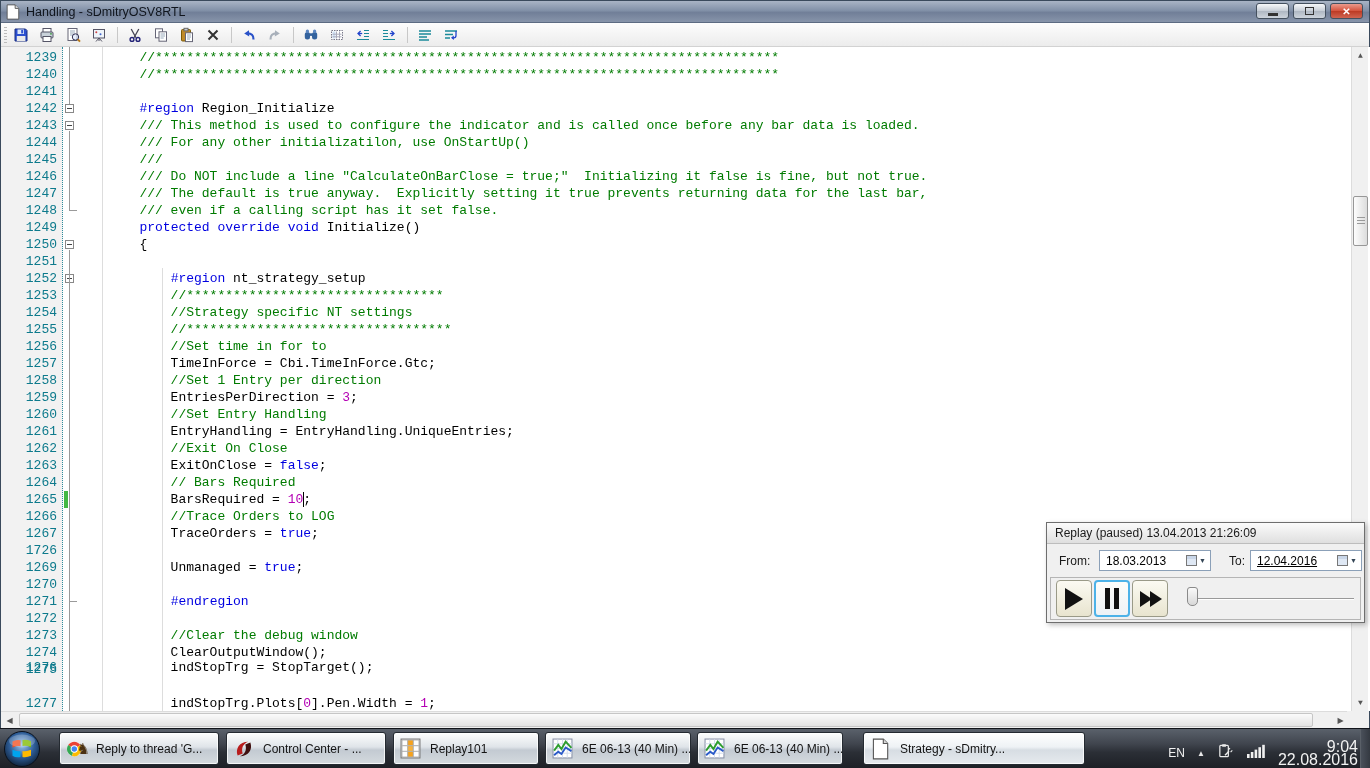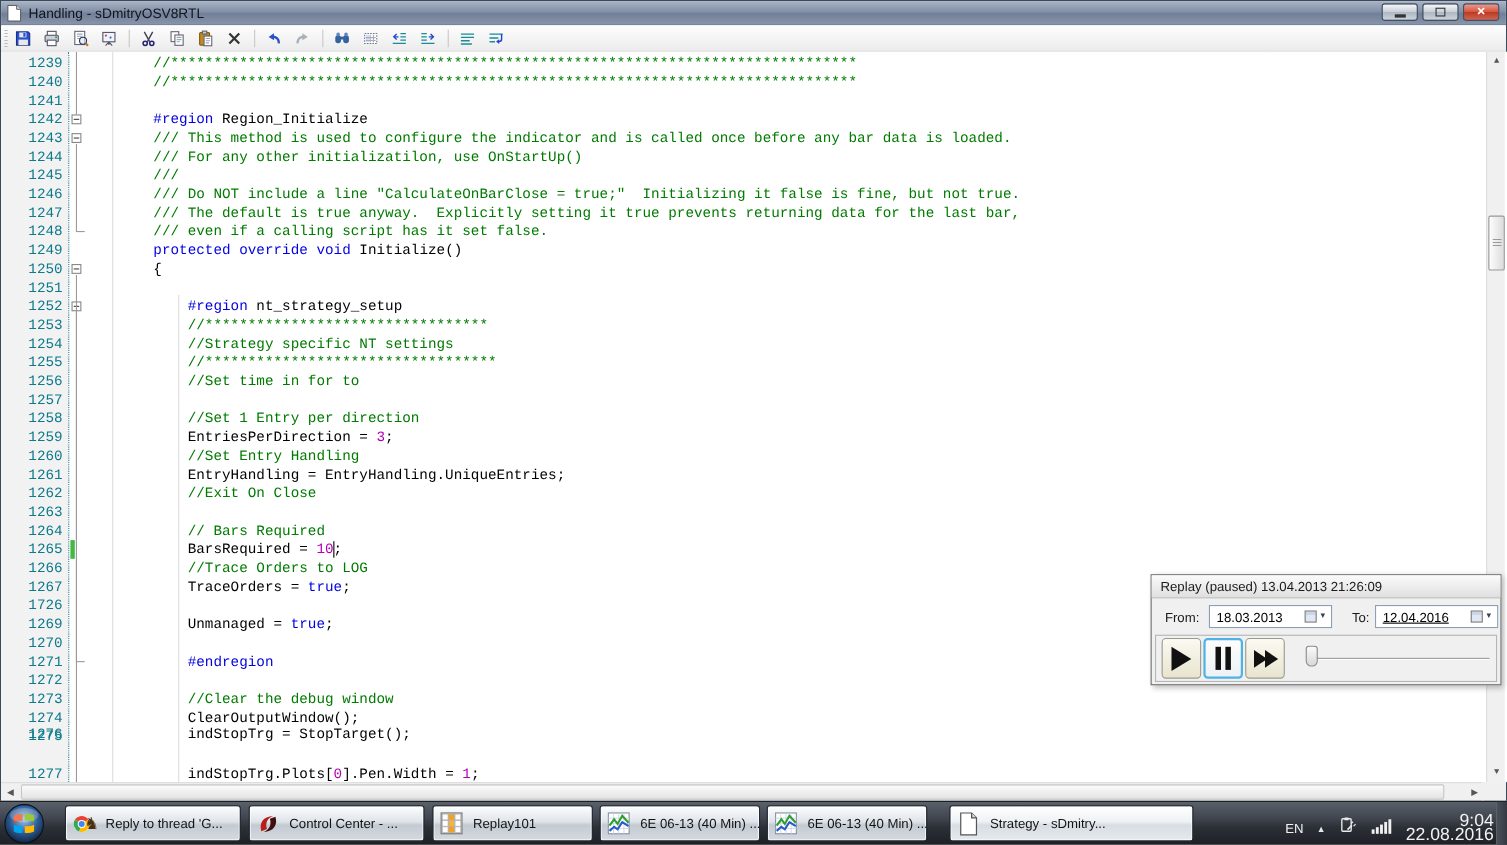--- a/index.html
+++ b/index.html
@@ -319,20 +319,21 @@
         <div class="ed-row" style="top: 274px;">
           <span class="ln">1255</span>
           <span class="code"><span class="seg-c">            //**********************************</span></span>
         </div>
         <div class="ed-row" style="top: 291px;">
           <span class="ln">1256</span>
           <span class="code"><span class="seg-c">            //Set time in for to</span></span>
         </div>
         <div class="ed-row" style="top: 308px;">
           <span class="ln">1257</span>
+          <span class="code"><span class="seg-p">            TimeInForce = Cbi.TimeInForce.Gtc;</span></span>
         </div>
         <div class="ed-row" style="top: 325px;">
           <span class="ln">1258</span>
           <span class="code"><span class="seg-c">            //Set 1 Entry per direction</span></span>
         </div>
         <div class="ed-row" style="top: 342px;">
           <span class="ln">1259</span>
           <span class="code"><span class="seg-p">            EntriesPerDirection = </span><span class="seg-n">3</span><span class="seg-p">;</span></span>
         </div>
         <div class="ed-row" style="top: 359px;">
@@ -342,20 +343,21 @@
         <div class="ed-row" style="top: 376px;">
           <span class="ln">1261</span>
           <span class="code"><span class="seg-p">            EntryHandling = EntryHandling.UniqueEntries;</span></span>
         </div>
         <div class="ed-row" style="top: 393px;">
           <span class="ln">1262</span>
           <span class="code"><span class="seg-c">            //Exit On Close</span></span>
         </div>
         <div class="ed-row" style="top: 410px;">
           <span class="ln">1263</span>
+          <span class="code"><span class="seg-p">            ExitOnClose = </span><span class="seg-k">false</span><span class="seg-p">;</span></span>
         </div>
         <div class="ed-row" style="top: 427px;">
           <span class="ln">1264</span>
           <span class="code"><span class="seg-c">            // Bars Required</span></span>
         </div>
         <div class="ed-row" style="top: 444px;">
           <span class="ln">1265</span>
           <span class="code"><span class="seg-p">            BarsRequired = </span><span class="seg-n">10</span><span class="seg-p">;</span><span id="caret" style="left: 29ch;"></span></span>
         </div>
         <div class="ed-row" style="top: 461px;">

